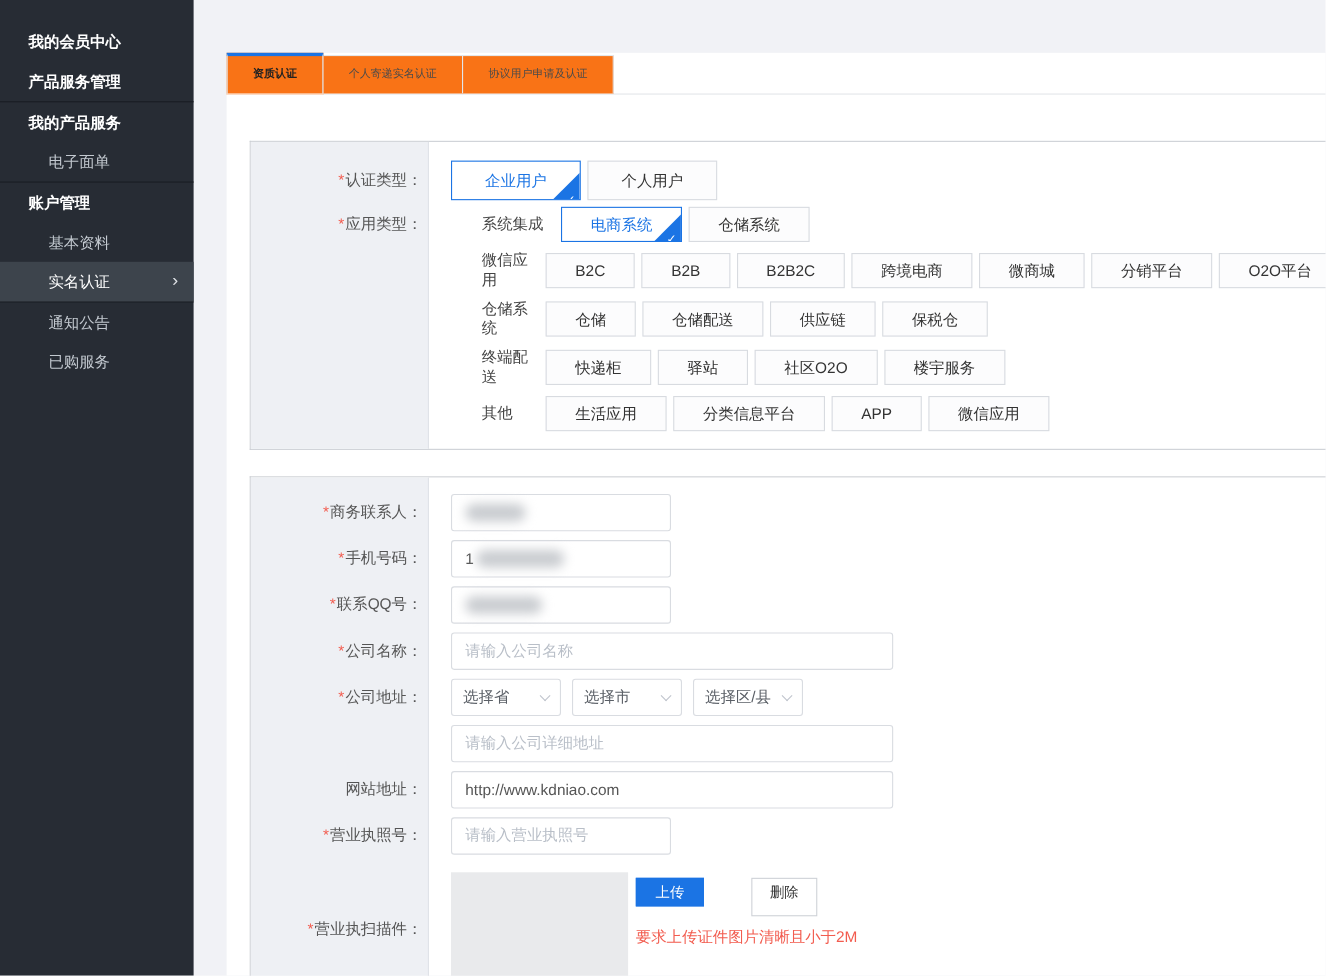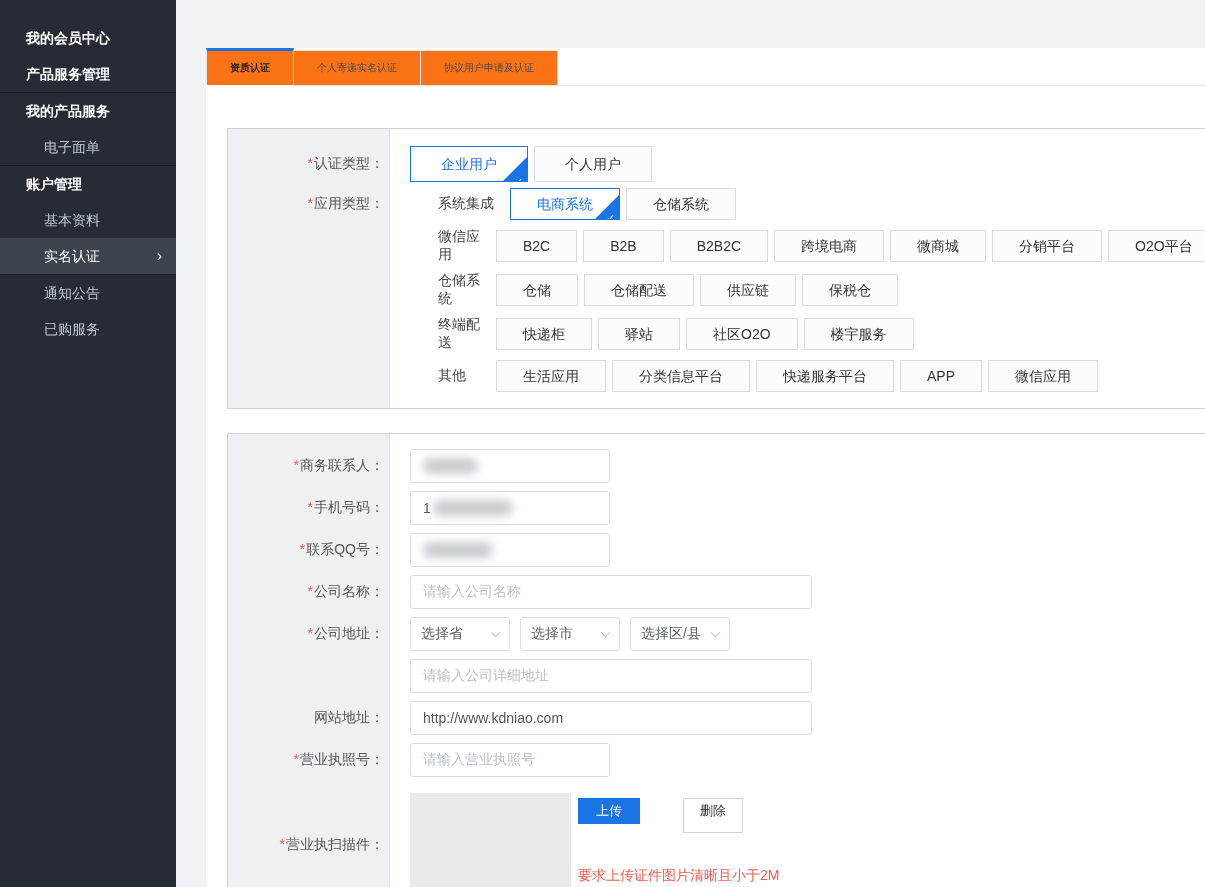--- a/index.html
+++ b/index.html
@@ -61,21 +61,21 @@
          transform:rotate(45deg); margin-top:-4px; flex-shrink:0; }
   
   .row-upload { margin-top:16px; }
   .preview { width:161px; height:103px; background:#e9eaec; flex-shrink:0; }
   .up-right { margin-left:1px; align-self:flex-start; padding-top:5px; }
   .up-btns { display:flex; gap:7px; }
   .btn-upload { width:62px; height:26px; line-height:24px; text-align:center; font-size:13px;
          background:#1b74e4; border:1px solid #1b74e4; color:#fff; cursor:pointer; }
   .btn-delete { width:60px; height:35px; line-height:24px; text-align:center; font-size:13px;
          background:#fff; border:1px solid #cfd2d7; color:#333; cursor:pointer;margin-left:36px; }
-  .up-hint { margin-top:34px; color:#f25c4f; font-size:14px; }
+  .up-hint { margin-top:10px; color:#f25c4f; font-size:14px; }
 </style>
 </head>
 <body>
 
 <div class="sidebar">
   <div class="side-item group">我的会员中心</div>
   <div class="side-item group">产品服务管理</div>
   <div class="side-divider"></div>
   <div class="side-item group">我的产品服务</div>
   <div class="side-item sub">电子面单</div>
@@ -169,21 +169,20 @@
               <div class="tag"><span>楼宇服务</span></div>
             </div>
           </div>
 
           <div class="s-row">
             <div class="s-label"></div>
             <div class="s-field">
               <span class="sub-label">其他</span>
               <div class="tag"><span>生活应用</span></div>
               <div class="tag"><span>分类信息平台</span></div>
-              <div class="tag"><span>快递服务平台</span></div>
               <div class="tag"><span>APP</span></div>
               <div class="tag"><span>微信应用</span></div>
             </div>
           </div>
 
         </div>
       </div>
 
       <div class="section" style="min-height:470px">
         <div class="sec-inner" style="padding-top:15px">

